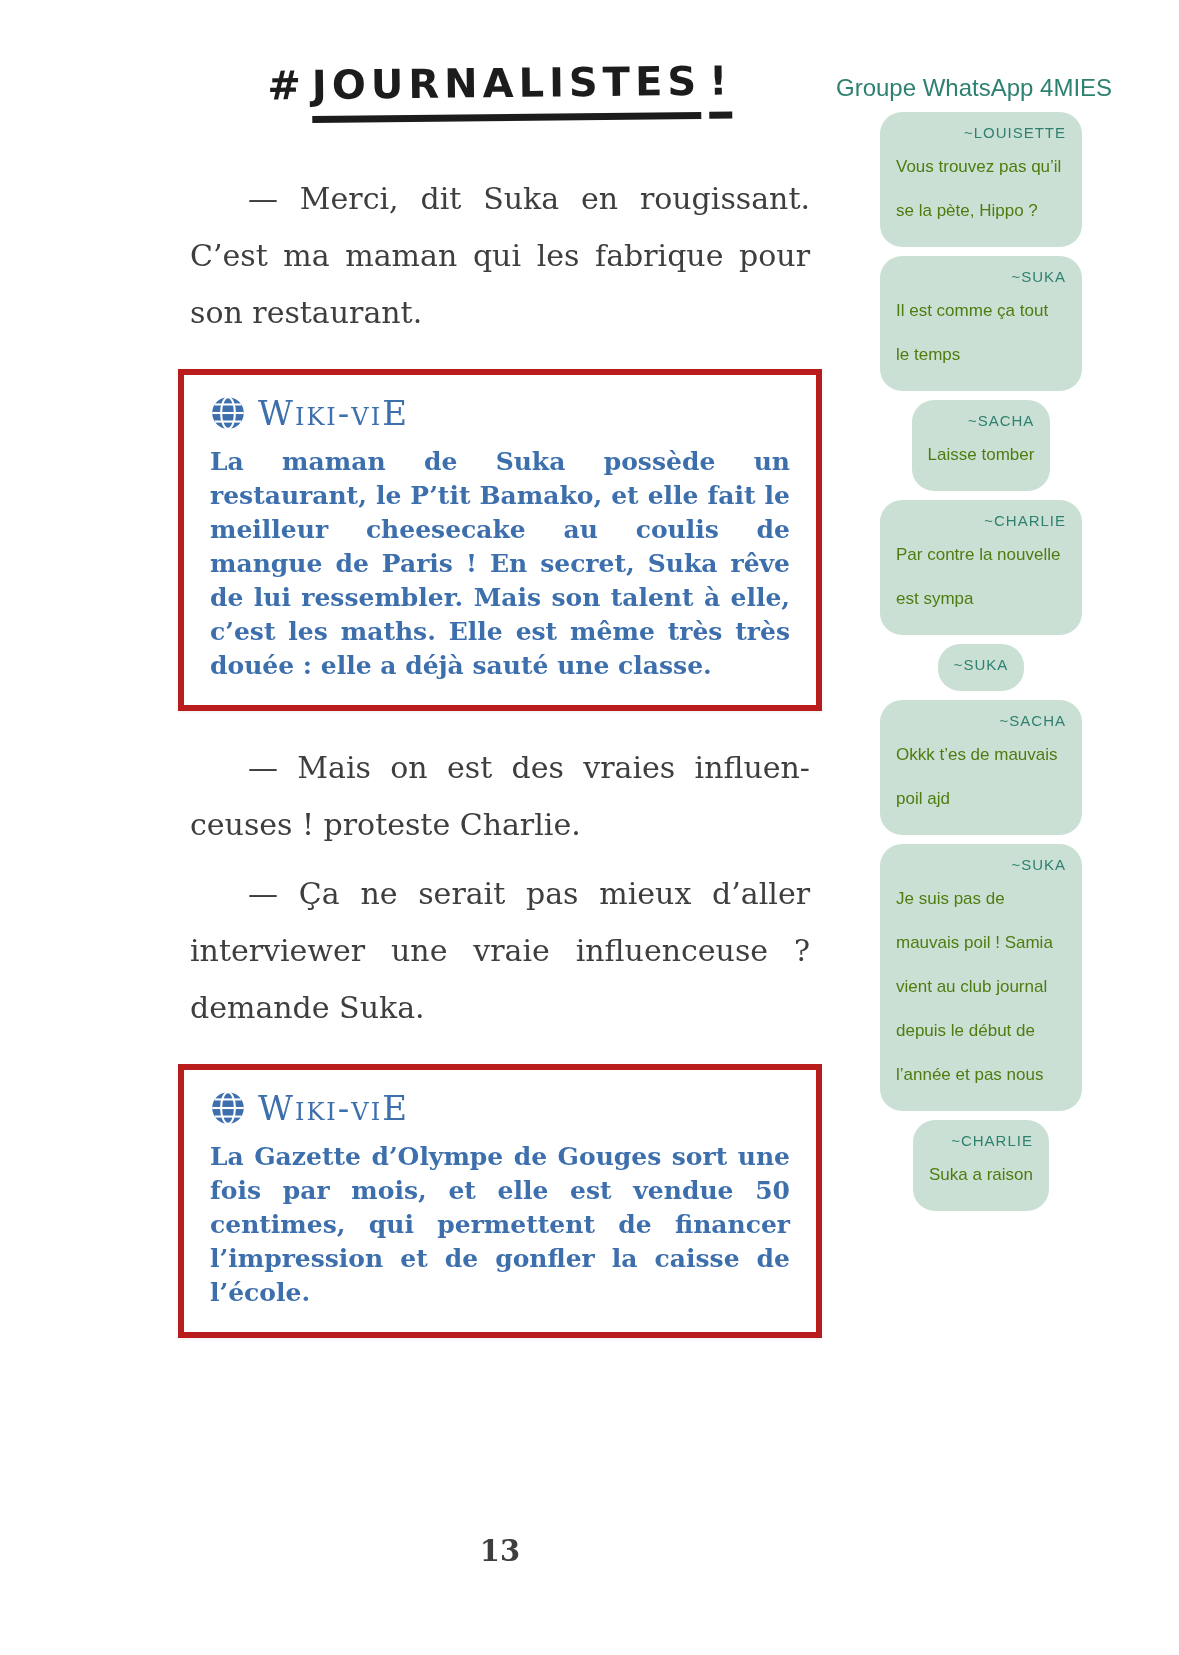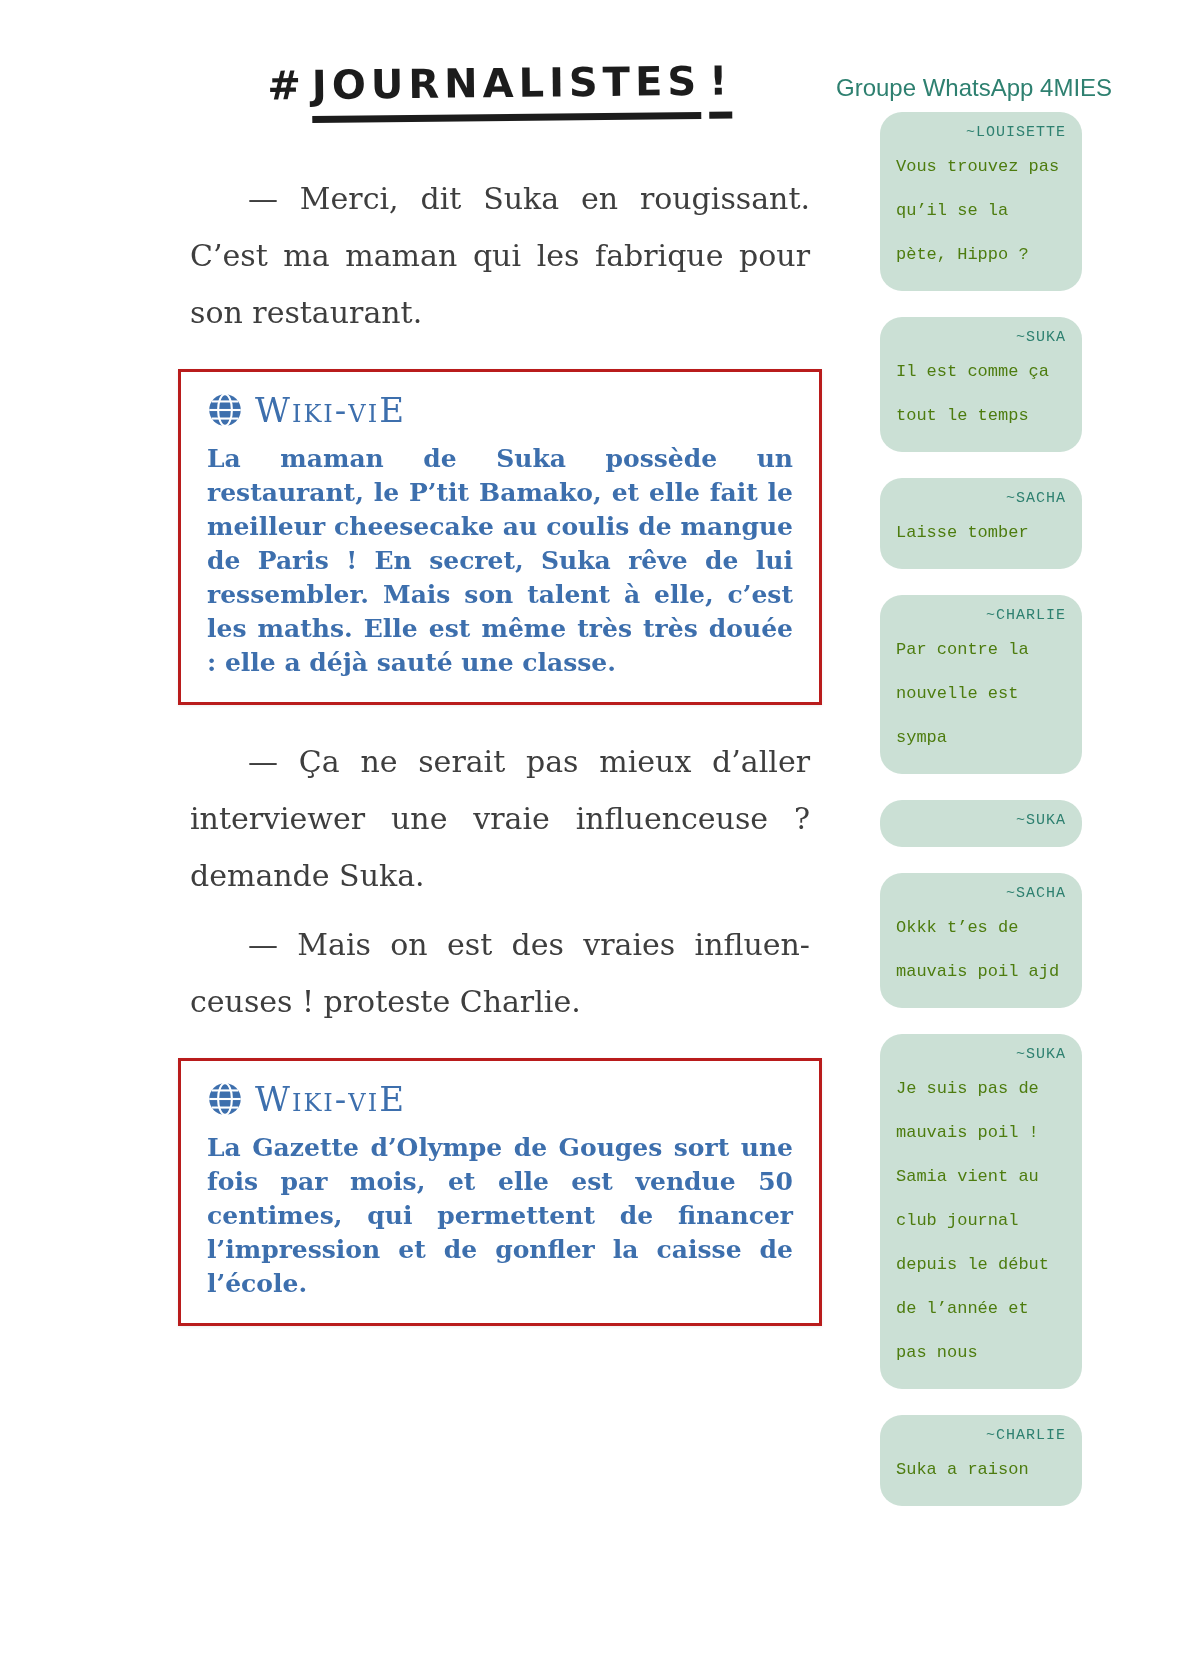--- a/index.html
+++ b/index.html
@@ -60,21 +60,21 @@
   }
   .main-col p {
     margin: 12px;
     text-indent: 58px;
   }
 
   
   .wiki-box {
     margin: 28px 0;
     background: #ffffff;
-    border: 3px solid #b91c1c;
+    border: 6px solid #b91c1c;
     box-shadow: 0 1px 3px rgba(0,0,0,0.07);
     padding: 20px 26px 22px 26px;
     text-indent: 0;
   }
   .wiki-title-row {
     display: flex;
     align-items: center;
     gap: 12px;
     margin-bottom: 14px;
   }
@@ -97,22 +97,23 @@
   }
 
   
   .chat-col {
     position: absolute;
     left: 880px;
     top: 112px;
     width: 202px;
     display: flex;
     flex-direction: column;
-    gap: 26px;
-    font-family: Liberation Mono, monospace;
+    gap: 9px;
+    font-family: Liberation Sans, sans-serif;
+    align-items: center;
   }
   .bubble {
     background: #cbe0d5;
     border-radius: 22px;
     padding: 12px 16px 14px 16px;
     box-sizing: border-box;
   }
   .bubble .sender {
     text-align: right;
     font-size: 15px;
@@ -161,22 +162,22 @@
           <ellipse cx="12" cy="12" rx="4.6" ry="10.5" fill="none" stroke="#ffffff" stroke-width="1.4"></ellipse>
           <line x1="1.5" y1="12" x2="22.5" y2="12" stroke="#ffffff" stroke-width="1.4"></line>
           <line x1="3.2" y1="6.3" x2="20.8" y2="6.3" stroke="#ffffff" stroke-width="1.4"></line>
           <line x1="3.2" y1="17.7" x2="20.8" y2="17.7" stroke="#ffffff" stroke-width="1.4"></line>
         </svg>
         <span class="wiki-title">Wiki-viE</span>
       </div>
       <p class="wiki-text">La maman de Suka possède un restaurant, le P’tit Bamako, et elle fait le meilleur cheesecake au coulis de mangue de Paris ! En secret, Suka rêve de lui ressembler. Mais son talent à elle, c’est les maths. Elle est même très très douée : elle a déjà sauté une classe.</p>
     </div>
 
+    <p>— Mais on est des vraies influen­ceuses ! proteste Charlie.</p>
     <p>— Ça ne serait pas mieux d’aller inter­viewer une vraie influenceuse ? demande Suka.</p>
-    <p>— Mais on est des vraies influen­ceuses ! proteste Charlie.</p>
 
     <div class="wiki-box">
       <div class="wiki-title-row">
         <svg class="globe-icon" viewBox="0 0 24 24">
           <circle cx="12" cy="12" r="10.5" fill="#3d6fad"></circle>
           <ellipse cx="12" cy="12" rx="4.6" ry="10.5" fill="none" stroke="#ffffff" stroke-width="1.4"></ellipse>
           <line x1="1.5" y1="12" x2="22.5" y2="12" stroke="#ffffff" stroke-width="1.4"></line>
           <line x1="3.2" y1="6.3" x2="20.8" y2="6.3" stroke="#ffffff" stroke-width="1.4"></line>
           <line x1="3.2" y1="17.7" x2="20.8" y2="17.7" stroke="#ffffff" stroke-width="1.4"></line>
         </svg>
@@ -223,14 +224,15 @@
       <div class="msg">Je suis pas de mauvais poil ! Samia vient au club journal depuis le début de l’année et pas nous</div>
     </div>
 
     <div class="bubble">
       <div class="sender">~CHARLIE</div>
       <div class="msg">Suka a raison</div>
     </div>
 
   </div>
 
+  <div class="page-number">13</div>
 
 </div>
 
 </body></html>

